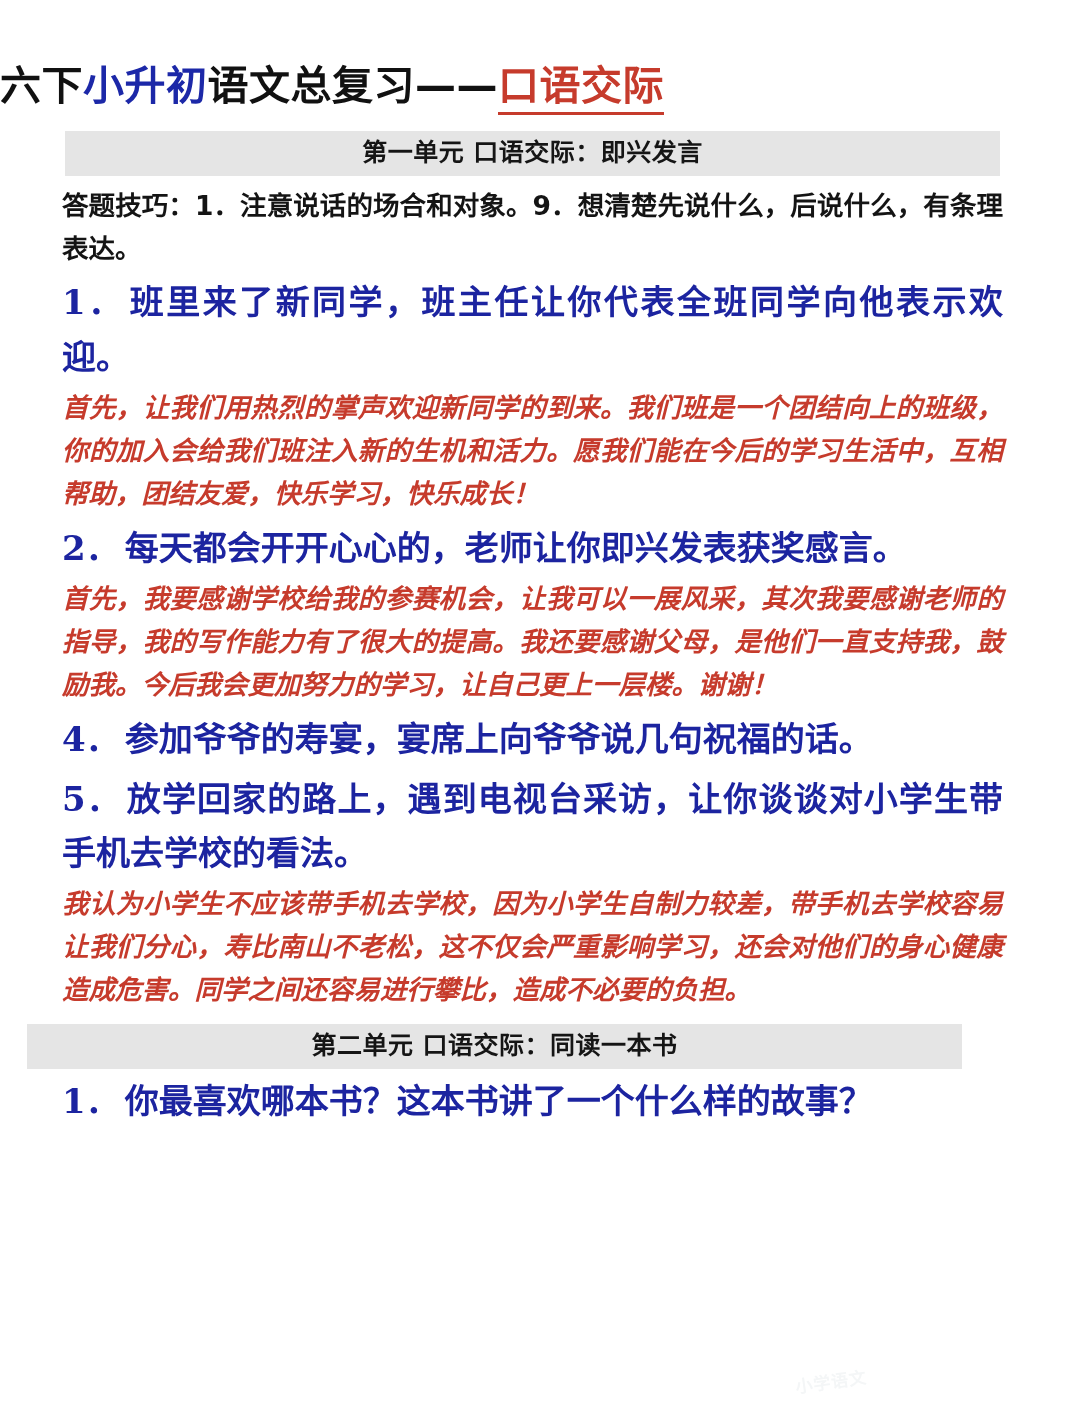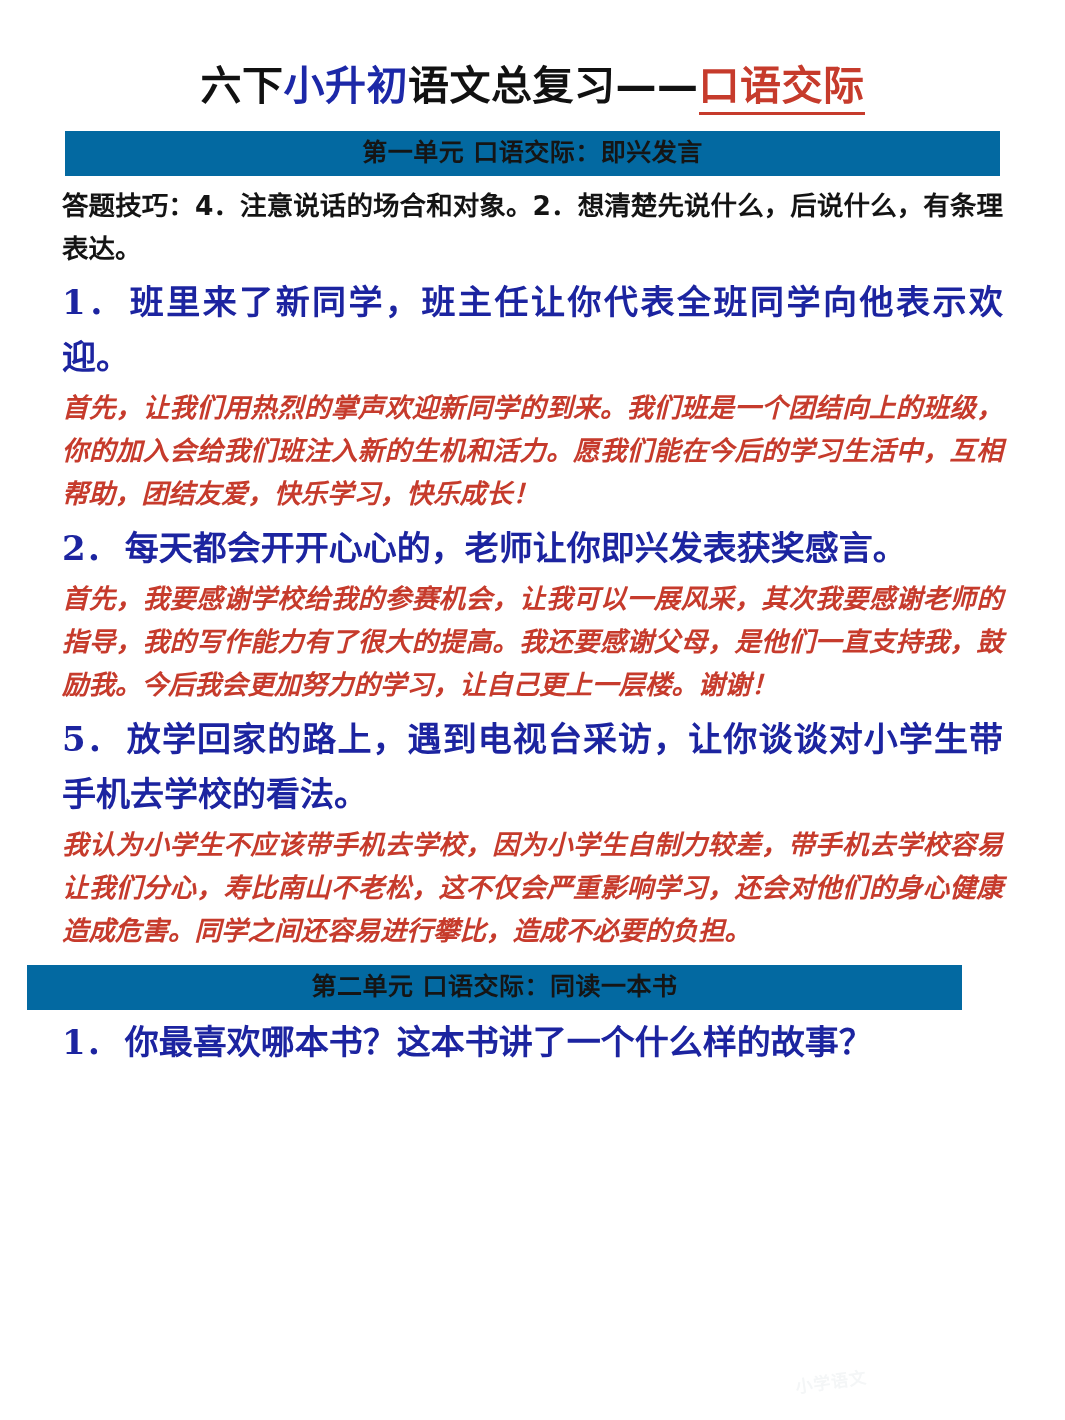--- a/index.html
+++ b/index.html
@@ -20,42 +20,41 @@
   .page {
     position: relative;
     width: 1065px;
     height: 1420px;
     box-sizing: border-box;
     padding: 0;
   }
 
   
   .doc-title {
-    text-align: center;
     font-size: 41px;
     font-weight: 700;
     letter-spacing: 0.5px;
     line-height: 1.15;
     margin: 0;
     padding-top: 63px;
     white-space: nowrap;
   }
   .t-black { color: #111111; }
   .t-blue  { color: #1c28a8; }
   .t-red   {
     color: #c63b2c;
     border-bottom: 3px solid #c63b2c;
     padding-bottom: 2px;
   }
 
   
   .unit-band {
     margin: 0 auto;
     width: 935px;
-    background: #0369a1;
+    background: #e5e5e5;
     text-align: center;
     font-size: 25px;
     font-weight: 700;
     color: #151515;
     line-height: 1.0;
     padding: 9px 0 11px 0;
     letter-spacing: 0.5px;
   }
   .band-1 { margin-top: 21px; }
   .band-2 { margin-top: 12px; margin-left: 27px; }
@@ -114,29 +113,30 @@
 <body>
 
 <div class="page">
 
   <h1 class="doc-title">
     <span class="t-black">六下</span><span class="t-blue">小升初</span><span class="t-black">语文总复习——</span><span class="t-red">口语交际</span>
   </h1>
 
   <div class="unit-band band-1">第一单元  口语交际：即兴发言</div>
 
-  <p class="tips">答题技巧：4．注意说话的场合和对象。2．想清楚先说什么，后说什么，有条理表达。</p>
+  <p class="tips">答题技巧：1．注意说话的场合和对象。9．想清楚先说什么，后说什么，有条理表达。</p>
 
   <p class="question"><span class="q-num">1．</span><span>班里来了新同学，班主任让你代表全班同学向他表示欢迎。</span></p>
   <p class="answer">首先，让我们用热烈的掌声欢迎新同学的到来。我们班是一个团结向上的班级，你的加入会给我们班注入新的生机和活力。愿我们能在今后的学习生活中，互相帮助，团结友爱，快乐学习，快乐成长！</p>
 
   <p class="question"><span class="q-num">2．</span><span>每天都会开开心心的，老师让你即兴发表获奖感言。</span></p>
   <p class="answer">首先，我要感谢学校给我的参赛机会，让我可以一展风采，其次我要感谢老师的指导，我的写作能力有了很大的提高。我还要感谢父母，是他们一直支持我，鼓励我。今后我会更加努力的学习，让自己更上一层楼。谢谢！</p>
 
 
+  <p class="question"><span class="q-num">4．</span><span>参加爷爷的寿宴，宴席上向爷爷说几句祝福的话。</span></p>
 
   <p class="question"><span class="q-num">5．</span><span>放学回家的路上，遇到电视台采访，让你谈谈对小学生带手机去学校的看法。</span></p>
   <p class="answer">我认为小学生不应该带手机去学校，因为小学生自制力较差，带手机去学校容易让我们分心，寿比南山不老松，这不仅会严重影响学习，还会对他们的身心健康造成危害。同学之间还容易进行攀比，造成不必要的负担。</p>
 
   <div class="unit-band band-2">第二单元  口语交际：同读一本书</div>
 
   <p class="question"><span class="q-num">1．</span><span>你最喜欢哪本书？这本书讲了一个什么样的故事？</span></p>
 
   <div class="watermark">小学语文</div>
 

